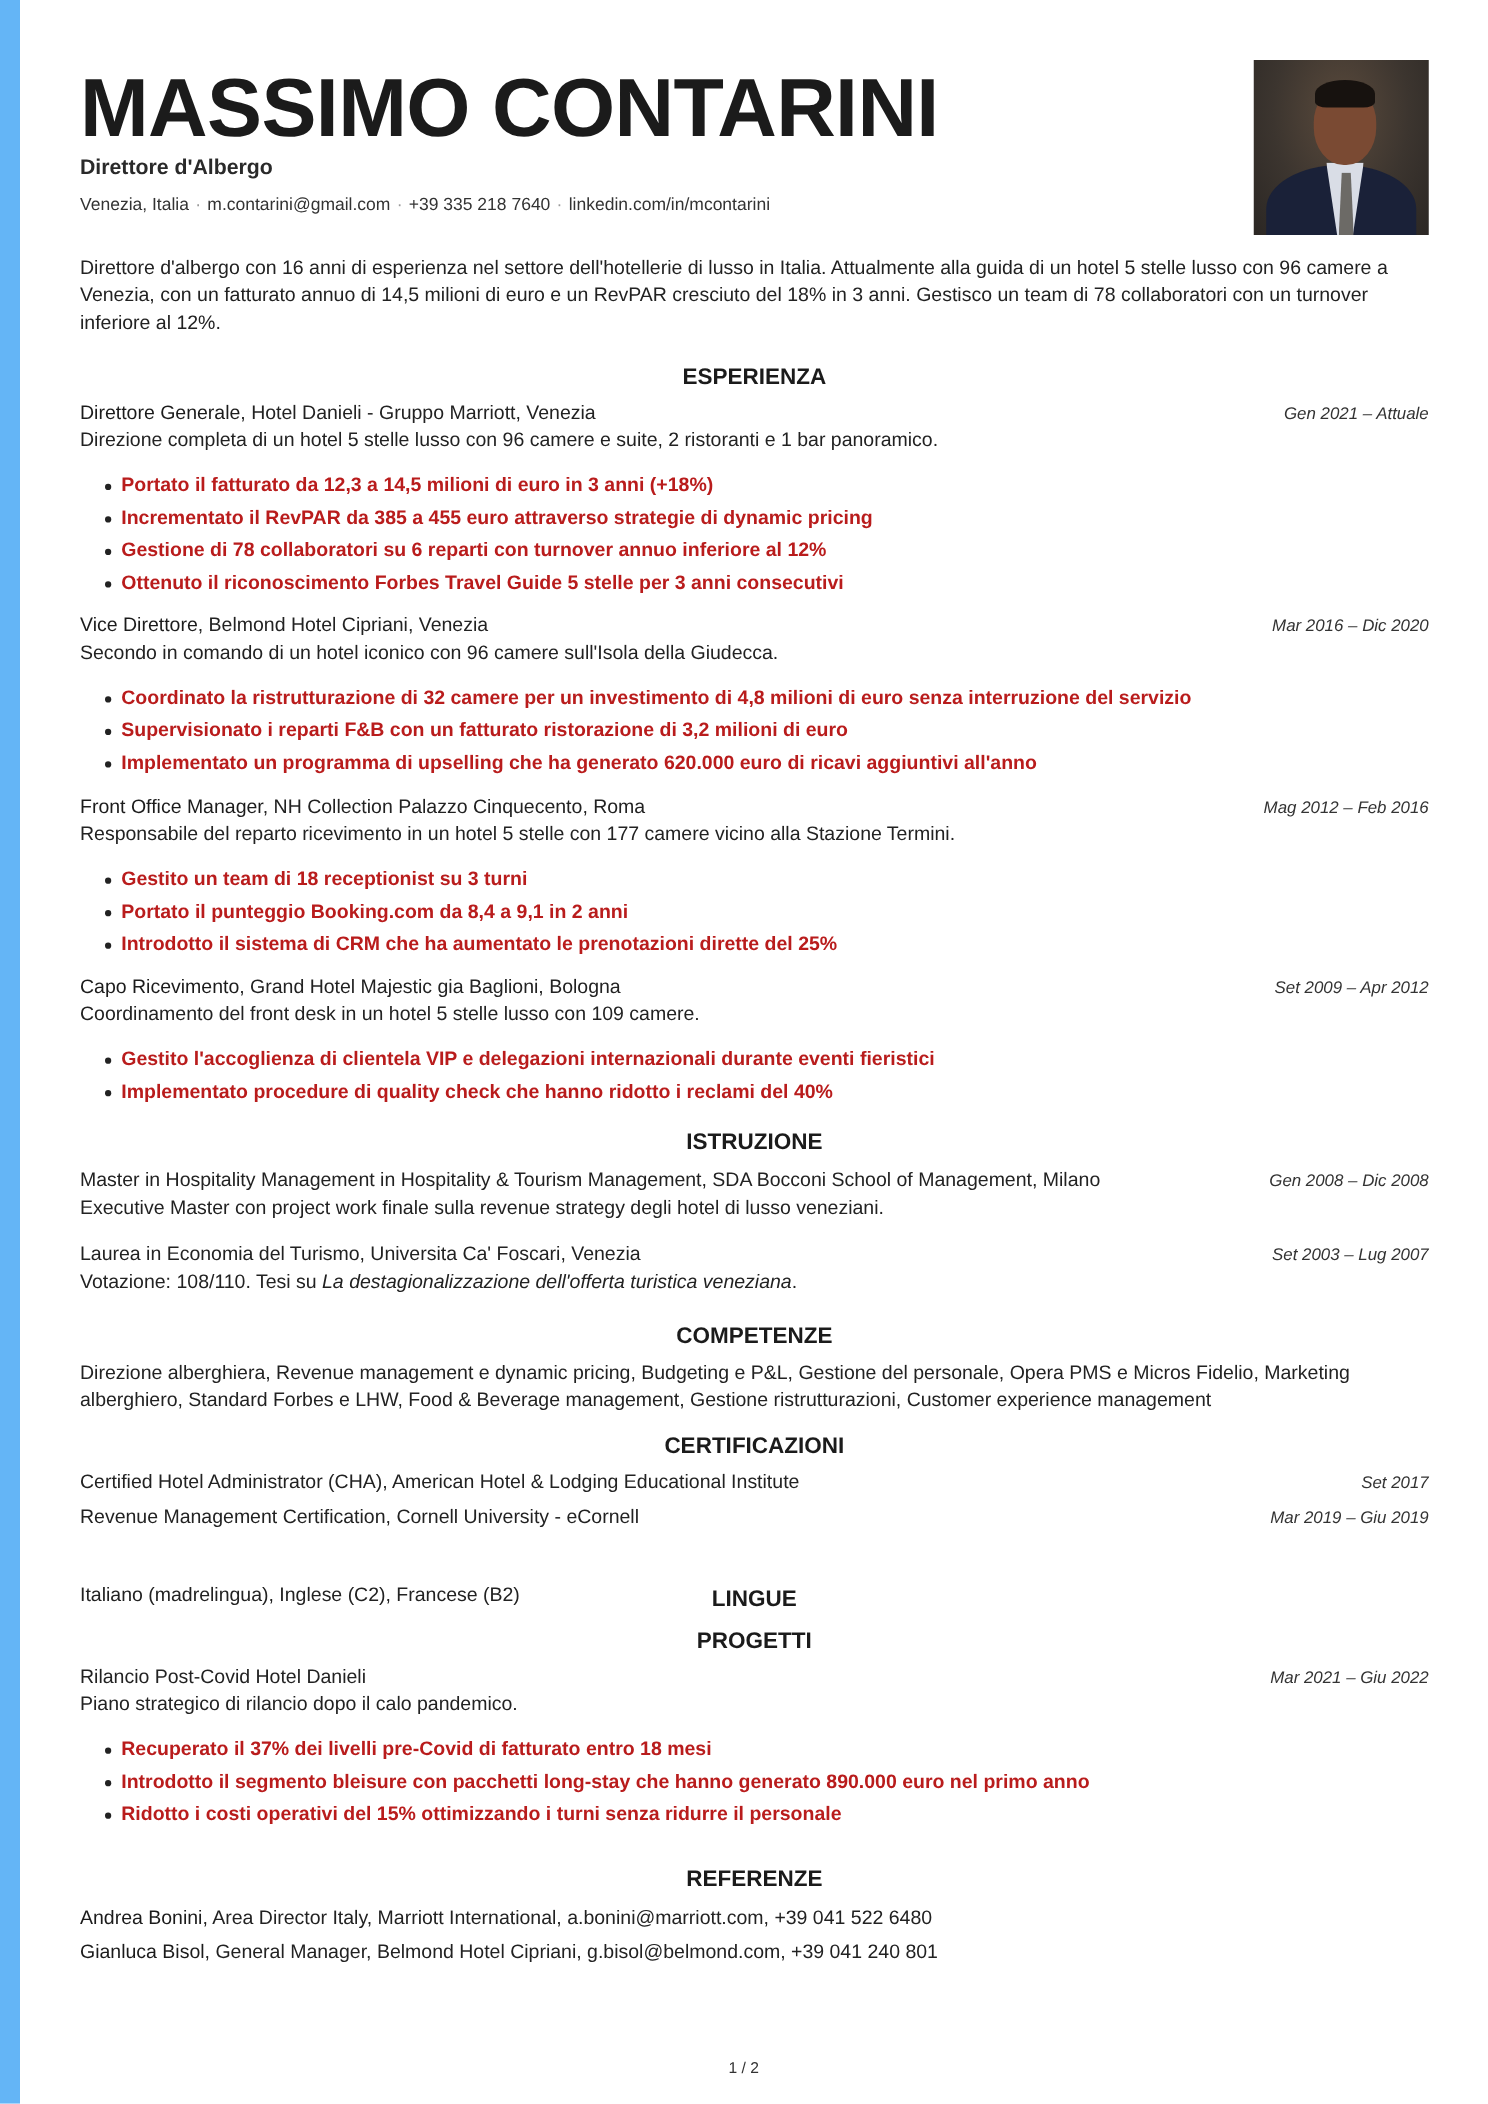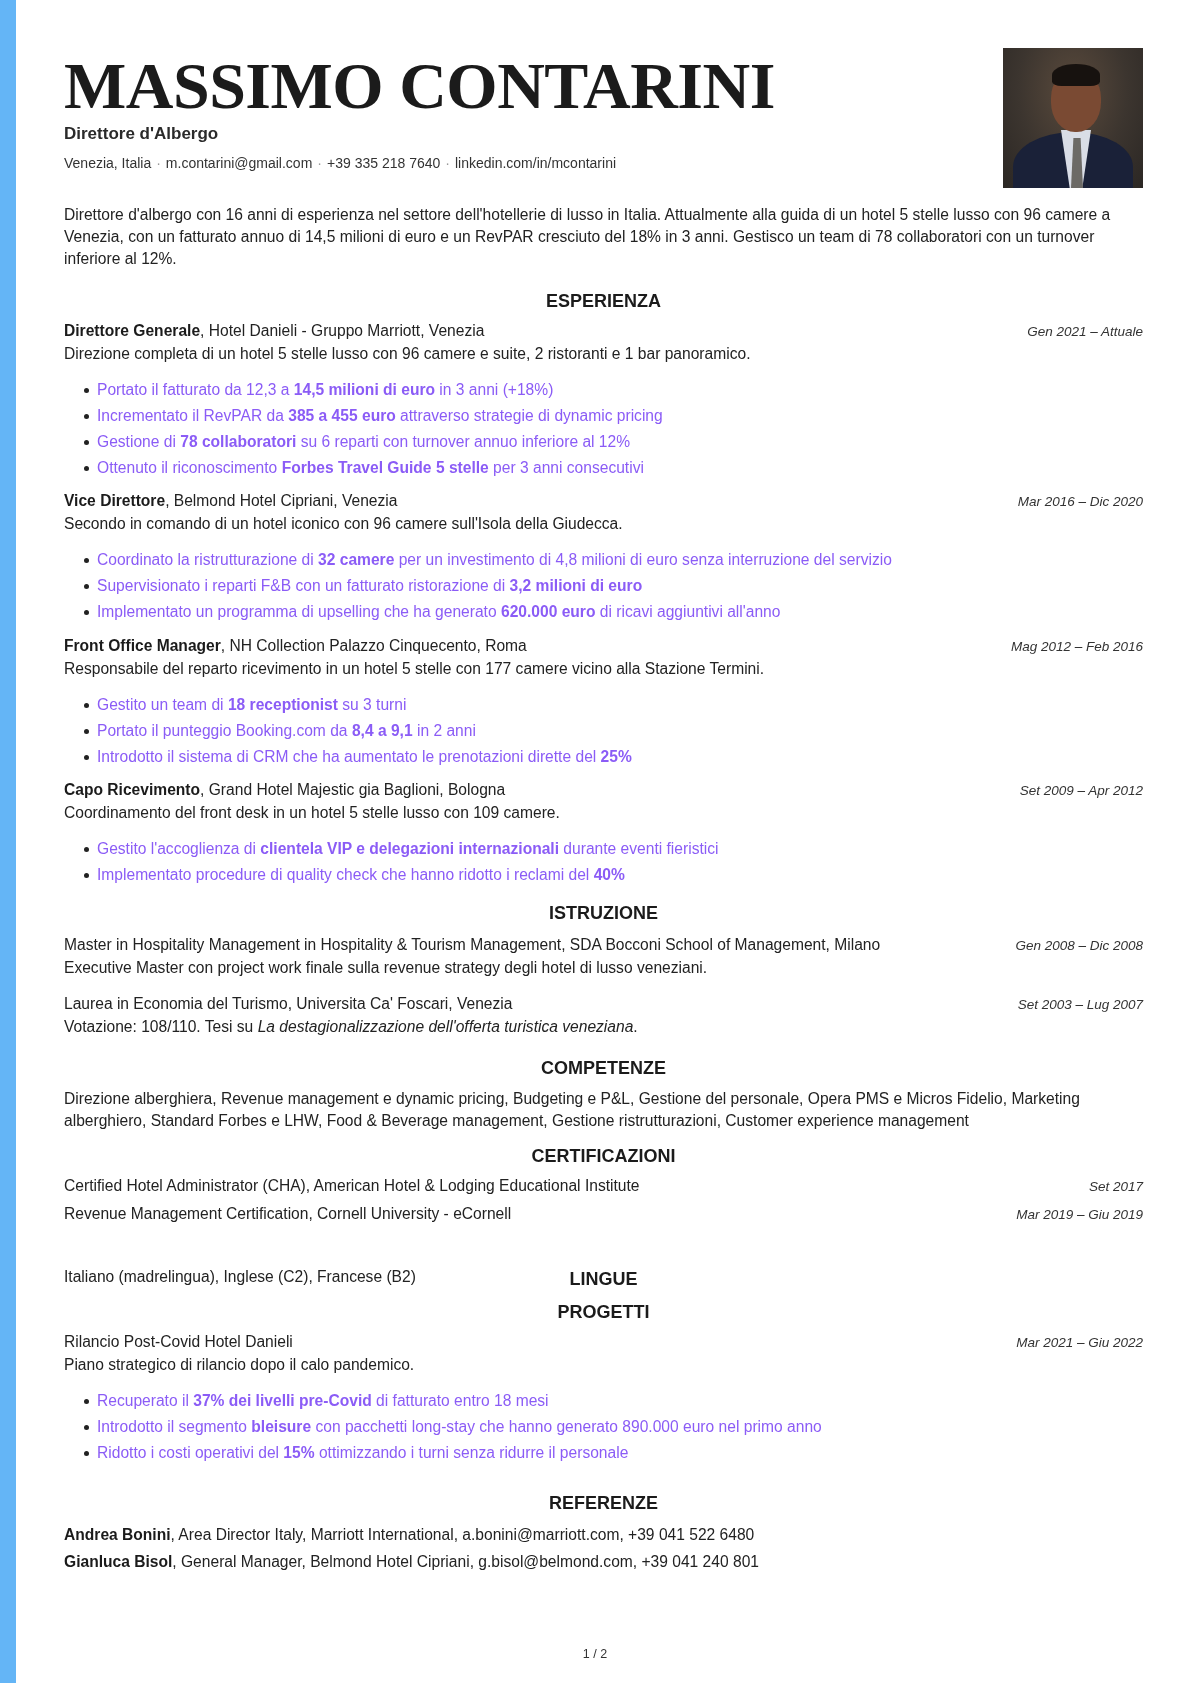--- a/index.html
+++ b/index.html
@@ -9,21 +9,21 @@
     color: #222222; overflow: hidden;
   }
   .page { position: relative; width: 1190px; height: 1683px; background: #fff; }
   .accent-bar { position: absolute; left: 0; top: 0; width: 16px; height: 1683px; background: #64B5F6; }
   .content { position: absolute; left: 64px; top: 0; width: 1079px; }
 
   .header { position: relative; height: 190px; }
   .name {
     position: absolute; left: 0; top: 48px;
     font-size: 66px; font-weight: bold; letter-spacing: -0.5px;
-    color: #1b1b1b; line-height: 76px; white-space: nowrap; font-family: Liberation Serif, serif;
+    color: #1b1b1b; line-height: 76px; white-space: nowrap;
   }
   .job-title {
     position: absolute; left: 0; top: 122px;
     font-size: 17px; font-weight: bold; color: #2a2a2a; line-height: 24px;
   }
   .contact {
     position: absolute; left: 0; top: 154px;
     font-size: 14px; color: #333; line-height: 18px; white-space: nowrap;
   }
   .contact .sep { color: #9a9a9a; margin: 0 5px; }
@@ -58,24 +58,24 @@
     font-size: 15.6px; line-height: 22px; color: #222;
   }
 
   .abs { position: absolute; left: 0; width: 1079px; }
   .section-title {
     font-size: 18px; font-weight: bold; color: #1b1b1b; line-height: 22px; text-align: center;
   }
   .row { display: flex; justify-content: space-between; align-items: baseline; font-size: 15.6px; line-height: 22px; }
   .row .date { font-style: italic; font-size: 13.5px; color: #333; white-space: nowrap; }
   .line { font-size: 15.6px; line-height: 22px; color: #222; }
-  .line b { font-weight: bold; color: #1b1b1b; }
+  .line b { font-weight: normal; color: #1b1b1b; }
   ul.bullets { list-style: none; padding-left: 0; }
   ul.bullets li {
-    position: relative; padding-left: 33px; font-size: 15.6px; line-height: 26px; color: #8b5cf6;
+    position: relative; padding-left: 33px; font-size: 15.6px; line-height: 26px; color: #b91c1c; font-weight: bold;
   }
   ul.bullets li::before {
     content: ""; position: absolute; left: 20px; top: 11px;
     width: 5px; height: 5px; border-radius: 50%; background: #222;
   }
   .page-number {
     position: absolute; left: 0; width: 1190px; top: 1647px;
     text-align: center; font-size: 12.5px; color: #333;
   }
 </style>

